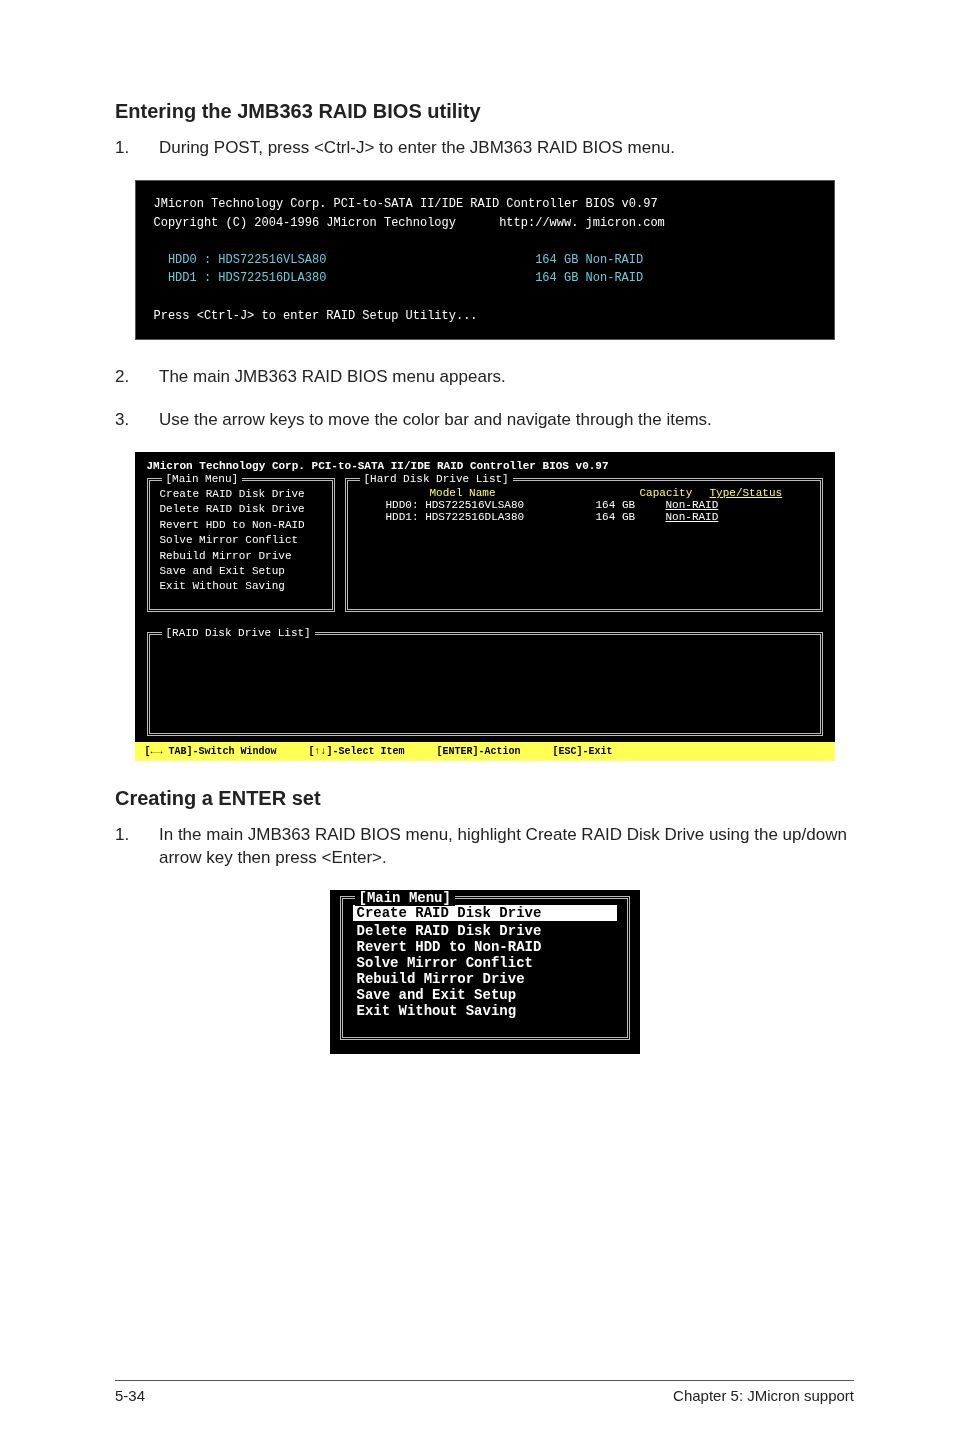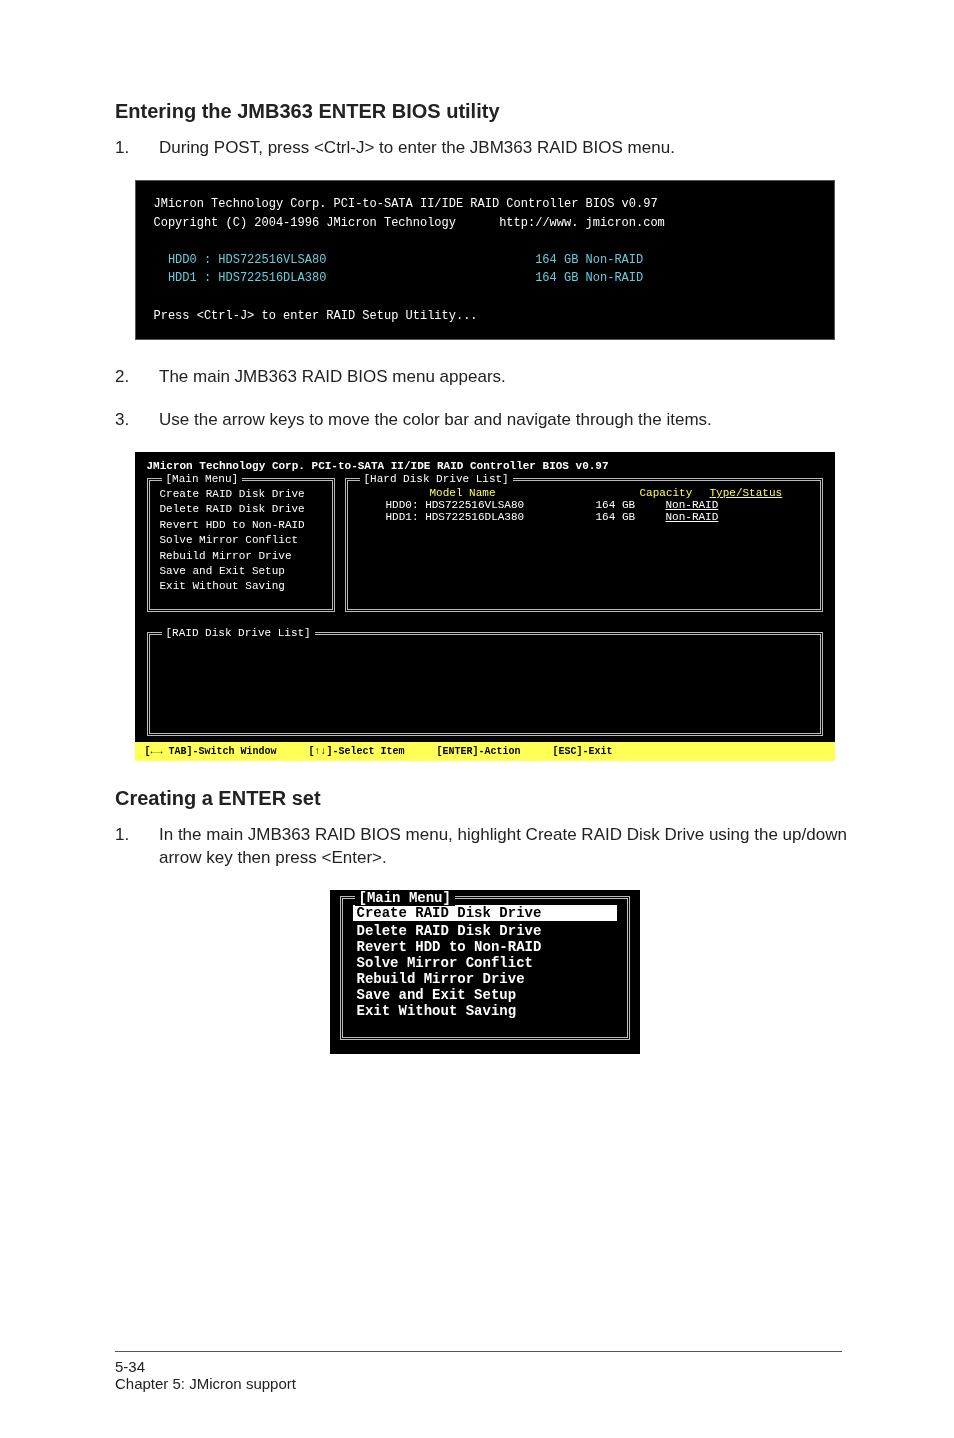--- a/index.html
+++ b/index.html
@@ -28,28 +28,28 @@
   .c-type{width:100px;text-decoration:underline;}
   .raid-panel{margin-top:20px;height:104px;}
   .bios-footer{background:#ffff55;color:#000;font-family:"Courier New",monospace;font-size:10px;font-weight:bold;padding:4px 10px;display:flex;gap:32px;}
   
   .miniblock{margin:14px auto 0 auto;width:310px;background:#000;font-family:"Courier New",monospace;font-size:14px;font-weight:bold;color:#fff;padding:6px 10px 14px 10px;box-sizing:border-box;}
   .mini-inner{border:3px double #bbb;padding:4px 10px 18px 10px;position:relative;}
   .mini-title{position:absolute;top:-9px;left:12px;background:#000;padding:0 4px;}
   .mini-hl{background:#fff;color:#000;padding:0 4px;margin:2px 0;display:block;}
   .mini-item{display:block;padding:0 4px;}
   
-  .pg-footer{position:absolute;bottom:34px;left:0;right:12px;border-top:1px solid #555;margin:0 100px 12px 115px;display:flex;justify-content:space-between;font-size:15px;padding-top:6px;flex-direction:column;}
+  .pg-footer{position:absolute;bottom:34px;left:0;right:0;border-top:1px solid #555;margin:0 100px 0 115px;display:flex;justify-content:space-between;font-size:15px;padding-top:6px;}
 </style>
 </head>
 <body>
 
 <div class="page">
 
-  <h3>Entering the JMB363 ENTER BIOS utility</h3>
+  <h3>Entering the JMB363 RAID BIOS utility</h3>
 
   <div class="step">
     <div class="step-num">1.</div>
     <div class="step-txt">During POST, press &lt;Ctrl-J&gt; to enter the JBM363 RAID BIOS menu.</div>
   </div>
 
   <div class="termblock">
     <div class="inner"><span>JMicron Technology Corp. PCI-to-SATA II/IDE RAID Controller BIOS v0.97</span>
 <span>Copyright (C) 2004-1996 JMicron Technology</span>      <span>http://www. jmicron.com</span>
 

